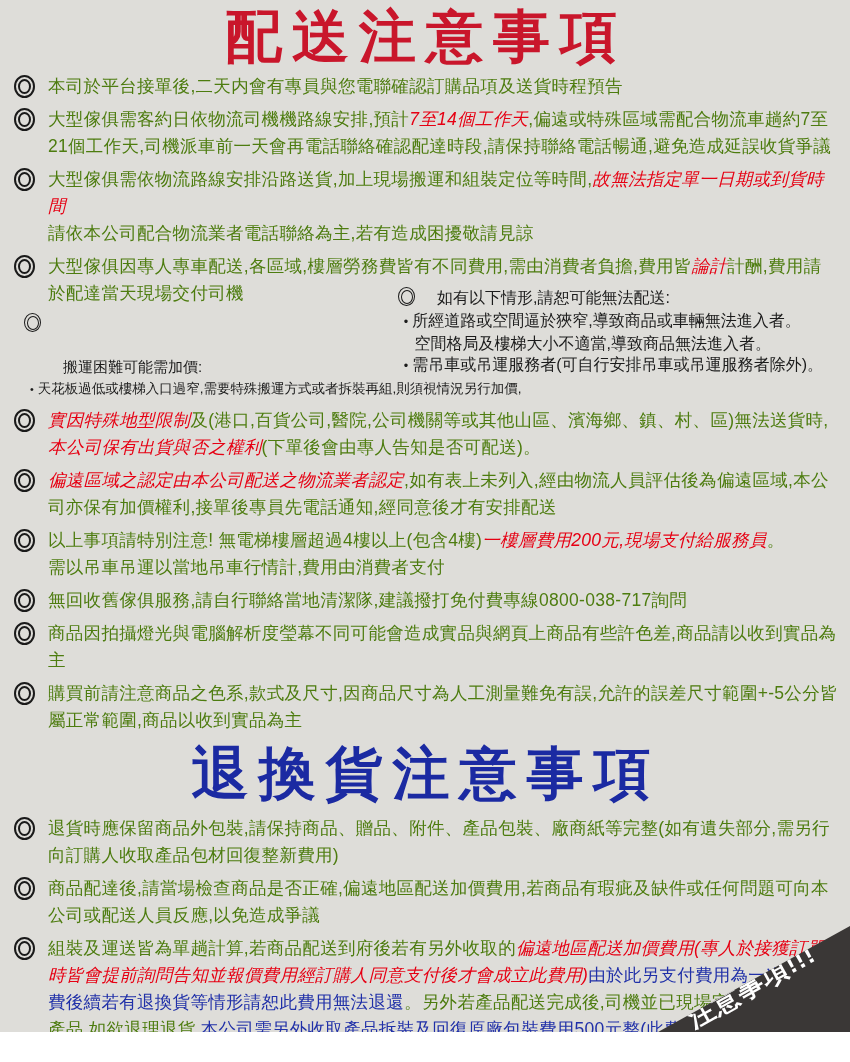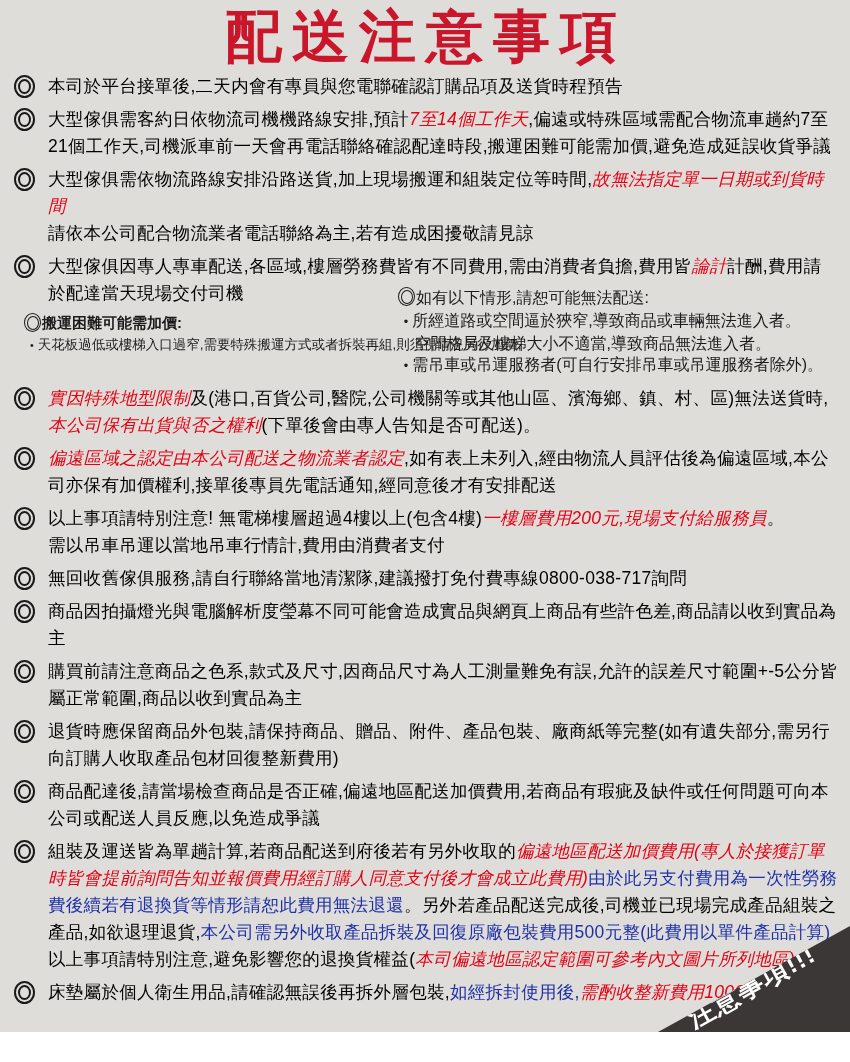--- a/index.html
+++ b/index.html
@@ -16,31 +16,31 @@
 
   .items { }
   .notice-item { display:flex; align-items:flex-start; gap:13px; margin-bottom:6px; }
   .ring { flex:0 0 auto; width:21px; height:23px; border:2px solid #1a1a1a; border-radius:50%;
           position:relative; margin-top:2px; box-sizing:border-box; }
   .ring::after { content:""; position:absolute; inset:2px; border:2px solid #1a1a1a; border-radius:50%; }
   .ring-sm { width:17px; height:19px; margin-top:0; border-width:1.5px; }
   .ring-sm::after { inset:1.5px; border-width:1.5px; }
 
   .notice-text { margin:0; font-size:17.5px; line-height:27px; letter-spacing:0.3px; }
-  .seg-k { color:#000000; }
+  .seg-k { color:#4d7c0f; }
   .seg-r { color: var(--red,  #e60013); font-style: italic; }
   .seg-b { color: var(--blue, #2030a8); }
 
   
   .two-col { display:flex; margin:0 0 8px 0; }
   .col { box-sizing:border-box; }
   .col-left  { width:380px; padding-left:10px; }
   .col-right { flex:1; margin-top:-26px; padding-left:4px; }
-  .col-head { display:flex; align-items:flex-start; gap:1px; margin-bottom:2px; }
-  .col-left  .col-head-text { font-size:15px; font-weight:bold; line-height:20px; }
+  .col-head { display:flex; align-items:flex-start; gap:22px; margin-bottom:2px; }
+  .col-left  .col-head-text { font-size:15px; font-weight:normal; line-height:20px;margin-top:44px; }
   .col-right .col-head-text { font-size:16px; line-height:21px; }
   .col-line { white-space:nowrap; transform-origin:0 50%; }
   .col-left  .col-line { font-size:13.5px; line-height:19px; padding-left:6px; }
   .col-left  .col-line:nth-child(2) { transform:scaleX(0.76); }
   .col-right .col-line { font-size:16.5px; line-height:21.5px; padding-left:6px; transform:scaleX(0.97); }
   .col-line.dot::before { content:"•"; margin-right:4px; font-size:0.8em; }
   .col-line.cont { padding-left:17px; }
 
   
   .corner-banner { position:absolute; right:0; bottom:0; width:192px; height:106px;
@@ -58,21 +58,21 @@
 
   <h1 class="title title-red">配送注意事項</h1>
 
   <div class="items" id="shipping-top">
       <div class="notice-item">
         <span class="ring"></span>
         <p class="notice-text"><span class="seg-k">本司於平台接單後,二天内會有專員與您電聯確認訂購品項及送貨時程預告</span></p>
       </div>
       <div class="notice-item">
         <span class="ring"></span>
-        <p class="notice-text"><span class="seg-k">大型傢俱需客約日依物流司機機路線安排,預計</span><span class="seg-r">7至14個工作天</span><span class="seg-k">,偏遠或特殊區域需配合物流車趟約7至21個工作天,司機派車前一天會再電話聯絡確認配達時段,搬運困難可能需加價,避免造成延誤收貨爭議</span></p>
+        <p class="notice-text"><span class="seg-k">大型傢俱需客約日依物流司機機路線安排,預計</span><span class="seg-r">7至14個工作天</span><span class="seg-k">,偏遠或特殊區域需配合物流車趟約7至21個工作天,司機派車前一天會再電話聯絡確認配達時段,請保持聯絡電話暢通,避免造成延誤收貨爭議</span></p>
       </div>
       <div class="notice-item">
         <span class="ring"></span>
         <p class="notice-text"><span class="seg-k">大型傢俱需依物流路線安排沿路送貨,加上現場搬運和組裝定位等時間,</span><span class="seg-r">故無法指定單一日期或到貨時間</span><br><span class="seg-k">請依本公司配合物流業者電話聯絡為主,若有造成困擾敬請見諒</span></p>
       </div>
       <div class="notice-item">
         <span class="ring"></span>
         <p class="notice-text"><span class="seg-k">大型傢俱因專人專車配送,各區域,樓層勞務費皆有不同費用,需由消費者負擔,費用皆</span><span class="seg-r">論計</span><span class="seg-k">計酬,費用請於配達當天現場交付司機</span></p>
       </div>
     </div>
@@ -120,20 +120,21 @@
       <div class="notice-item">
         <span class="ring"></span>
         <p class="notice-text"><span class="seg-k">商品因拍攝燈光與電腦解析度瑩幕不同可能會造成實品與網頁上商品有些許色差,商品請以收到實品為主</span></p>
       </div>
       <div class="notice-item">
         <span class="ring"></span>
         <p class="notice-text"><span class="seg-k">購買前請注意商品之色系,款式及尺寸,因商品尺寸為人工測量難免有誤,允許的誤差尺寸範圍+-5公分皆屬正常範圍,商品以收到實品為主</span></p>
       </div>
     </div>
 
+  <h1 class="title title-blue">退換貨注意事項</h1>
 
   <div class="items" id="returns-items">
       <div class="notice-item">
         <span class="ring"></span>
         <p class="notice-text"><span class="seg-k">退貨時應保留商品外包裝,請保持商品、贈品、附件、產品包裝、廠商紙等完整(如有遺失部分,需另行向訂購人收取產品包材回復整新費用)</span></p>
       </div>
       <div class="notice-item">
         <span class="ring"></span>
         <p class="notice-text"><span class="seg-k">商品配達後,請當場檢查商品是否正確,偏遠地區配送加價費用,若商品有瑕疵及缺件或任何問題可向本公司或配送人員反應,以免造成爭議</span></p>
       </div>

